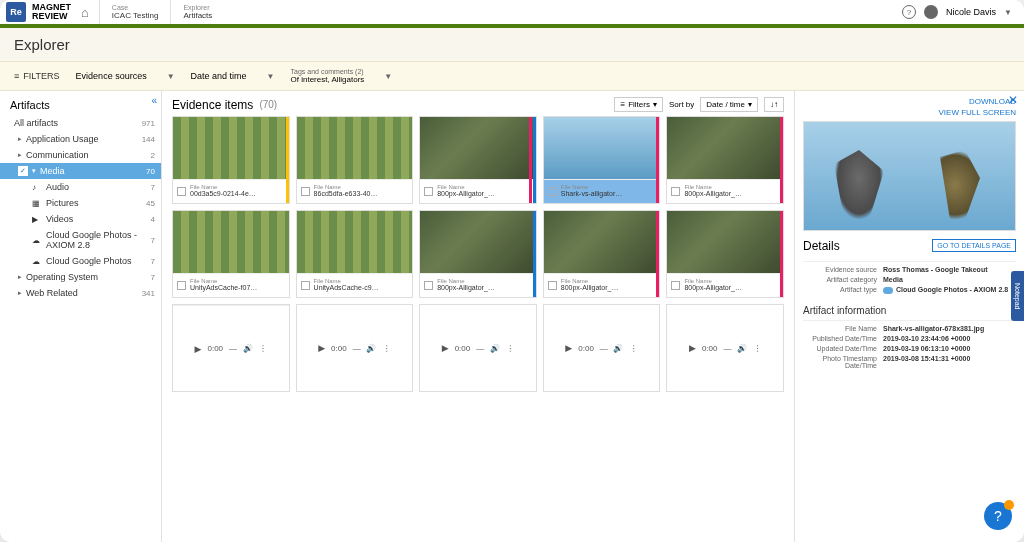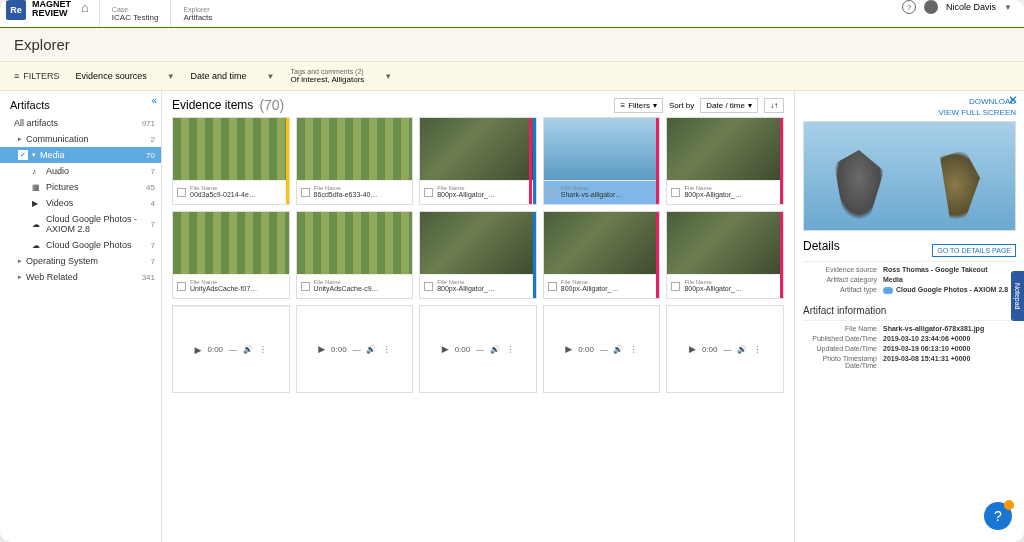--- a/index.html
+++ b/index.html
@@ -1,20 +1,20 @@
 <!DOCTYPE html>
 <html><head>
 <meta charset="utf-8">
 <style>
 * { box-sizing: border-box; margin: 0; padding: 0; font-family: Arial, sans-serif; }
 body { background: #f5f5f5; }
 .app { width: 1024px; height: 542px; background: #fff; border-radius: 10px; overflow: hidden; box-shadow: 0 4px 20px rgba(0,0,0,0.15); display: flex; flex-direction: column; position: relative; }
 
 
-.header { height: 28px; background: #fff; border-bottom: 1px solid #4d7c0f; display: flex; align-items: flex-start; font-size: 9px; }
+.header { height: 28px; background: #fff; border-bottom: 4px solid #4d7c0f; display: flex; align-items: center; font-size: 9px; }
 .logo-box { width: 20px; height: 20px; background: #2c5aa0; color: #fff; display: flex; align-items: center; justify-content: center; font-size: 9px; font-weight: bold; margin: 0 6px; border-radius: 2px; }
 .logo-text { font-weight: bold; font-size: 9px; line-height: 1; }
 .home-icon { margin: 0 10px; color: #666; font-size: 13px; }
 .breadcrumb-item { padding: 0 12px; border-left: 1px solid #e0e0e0; height: 100%; display: flex; flex-direction: column; justify-content: center; }
 .breadcrumb-label { font-size: 7px; color: #888; }
 .breadcrumb-value { font-size: 8px; color: #333; }
 .header-right { margin-left: auto; display: flex; align-items: center; gap: 8px; padding-right: 12px; }
 .help-icon { width: 14px; height: 14px; border: 1px solid #666; border-radius: 50%; display: flex; align-items: center; justify-content: center; font-size: 8px; color: #666; }
 .user-icon { width: 14px; height: 14px; background: #666; border-radius: 50%; display: inline-block; }
 .user-name { font-size: 9px; }
@@ -55,21 +55,21 @@
 .tree-check { width: 10px; height: 10px; border: 1px solid #999; margin-right: 4px; display: inline-flex; align-items: center; justify-content: center; font-size: 7px; }
 .tree-item.selected .tree-check { background: #fff; border-color: #fff; color: #1976d2; }
 .tree-label { flex: 1; }
 .tree-count { color: #888; font-size: 8px; }
 .tree-icon { width: 10px; margin-right: 4px; font-size: 8px; }
 
 
 .center { flex: 1; overflow: auto; padding: 6px 10px; }
 .center-head { display: flex; align-items: center; margin-bottom: 4px; }
 .center-title { font-size: 12px; font-weight: normal; }
-.center-count { color: #888; font-size: 14px; margin-left: 6px; }
+.center-count { color: #888; font-size: 10px; margin-left: 6px; }
 .center-tools { margin-left: auto; display: flex; align-items: center; gap: 6px; font-size: 8px; }
 .tool-btn { display: flex; align-items: center; gap: 3px; padding: 2px 5px; border: 1px solid #ccc; background: #fff; cursor: pointer; }
 .grid { display: grid; grid-template-columns: repeat(5, 1fr); gap: 6px; }
 .card { border: 1px solid #ddd; background: #fff; display: flex; flex-direction: column; height: 88px; position: relative; }
 .card.sel .card-meta { background: #7fb8e8; }
 .thumb { flex: 1; background: linear-gradient(180deg, #8ec4e6 0%, #b8d4a8 50%, #6b8f5a 100%); position: relative; overflow: hidden; }
 .thumb.alligator { background: linear-gradient(135deg, #4a5d3a 0%, #6b7d4f 40%, #3d4a2f 100%); }
 .thumb.shark { background: linear-gradient(180deg, #a8d0e8 0%, #5b9bc4 100%); }
 .thumb.grid-photos { background: repeating-linear-gradient(90deg, #6b8f4a 0, #6b8f4a 8px, #8fa85a 8px, #8fa85a 16px), repeating-linear-gradient(0deg, transparent 0, transparent 12px, rgba(0,0,0,0.2) 12px, rgba(0,0,0,0.2) 13px); }
 .thumb.white { background: #fff; }
@@ -171,20 +171,25 @@
 
     <div class="sidebar">
       <span class="sidebar-collapse">«</span>
       <h3>Artifacts</h3>
       <div class="tree-item">
         <span class="tree-label">All artifacts</span>
         <span class="tree-count">971</span>
       </div>
       <div class="tree-item lvl1">
         <span class="tree-caret">▸</span>
+          <span class="tree-label">Application Usage</span>
+          <span class="tree-count">144</span>
+      </div>
+      <div class="tree-item lvl1">
+        <span class="tree-caret">▸</span>
           <span class="tree-label">Communication</span>
           <span class="tree-count">2</span>
       </div>
       <div class="tree-item lvl1 selected">
         <span class="tree-check">✓</span>
         <span class="tree-caret">▾</span>
           <span class="tree-label">Media</span>
           <span class="tree-count">70</span>
       </div>
       <div class="tree-item lvl2">
@@ -403,21 +408,21 @@
             </div>
         </div>
       </div>
     </div>
 
     <div class="details">
       <span class="close-x">✕</span>
       <div class="dl-link">DOWNLOAD</div>
       <div class="fs-link">VIEW FULL SCREEN</div>
       <div class="preview"></div>
-      <div style="display:flex;align-items:flex-end;margin-bottom:4px">
+      <div style="display:flex;align-items:flex-start;margin-bottom:4px">
         <span class="details-head" style="flex:1">Details</span>
         <span class="details-btn">GO TO DETAILS PAGE</span>
       </div>
       <div class="detail-section">
         <div class="detail-row">
             <span class="detail-label">Evidence source</span>
             <span class="detail-value">Ross Thomas - Google Takeout</span>
           </div>
         <div class="detail-row">
             <span class="detail-label">Artifact category</span>

